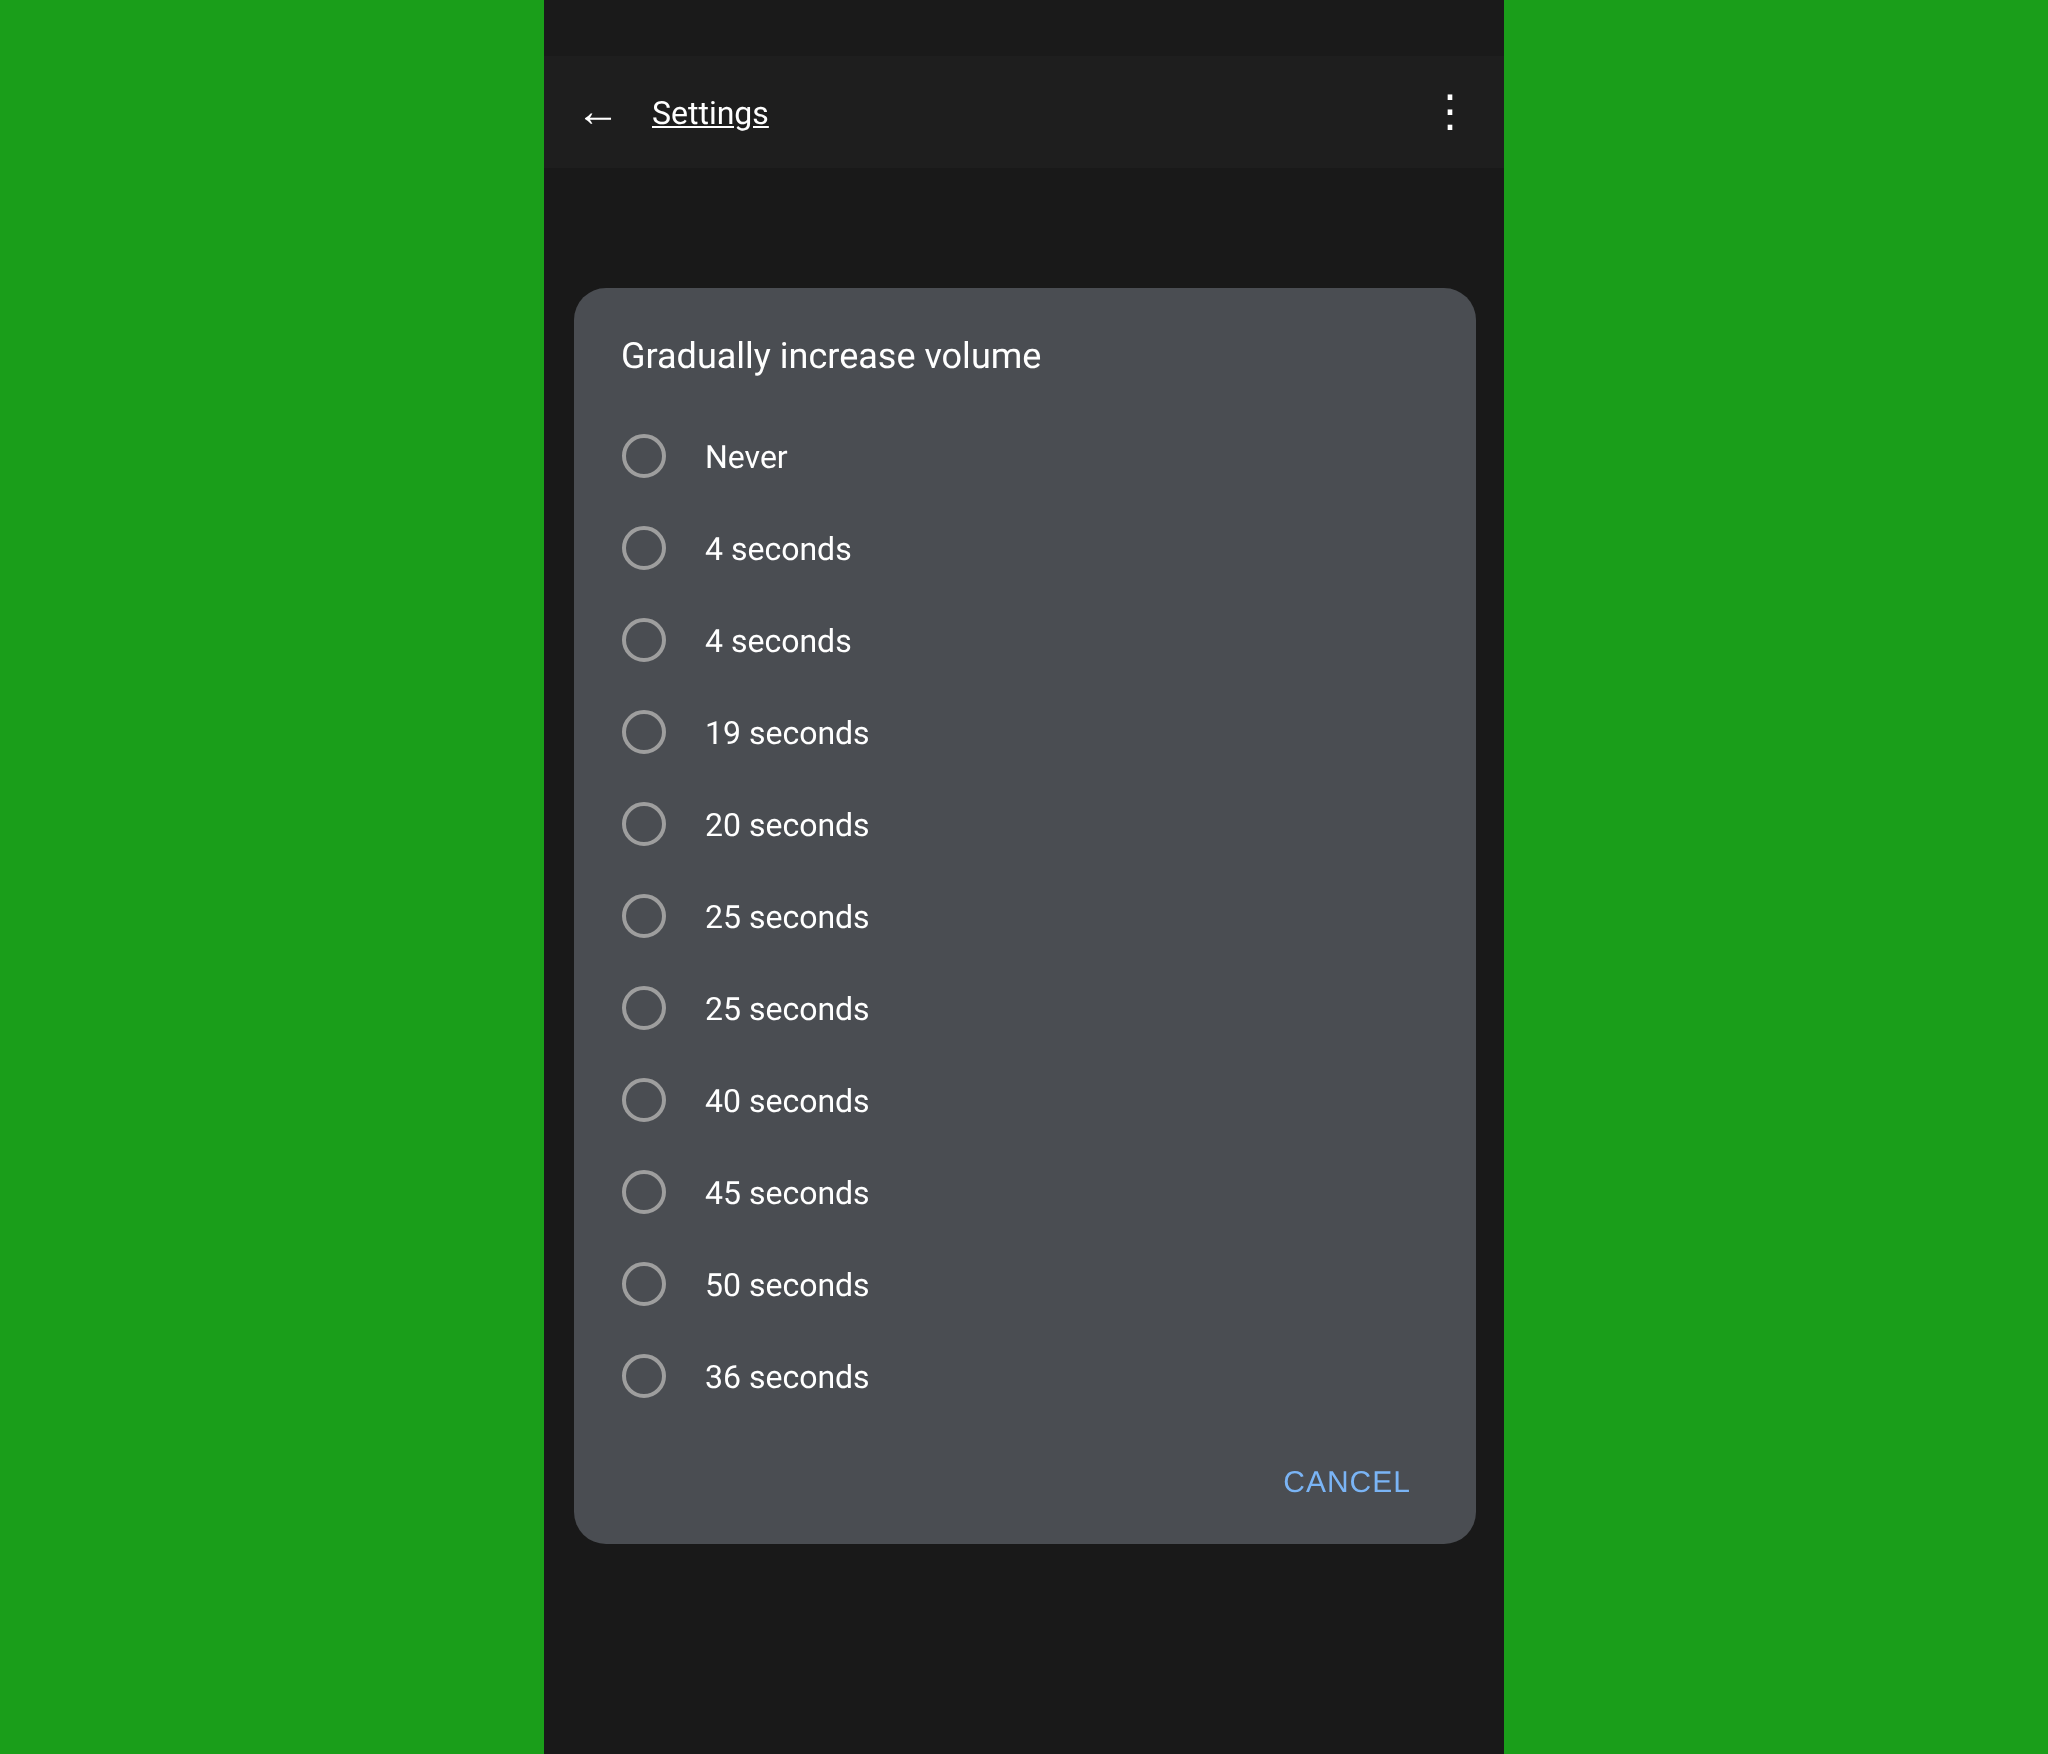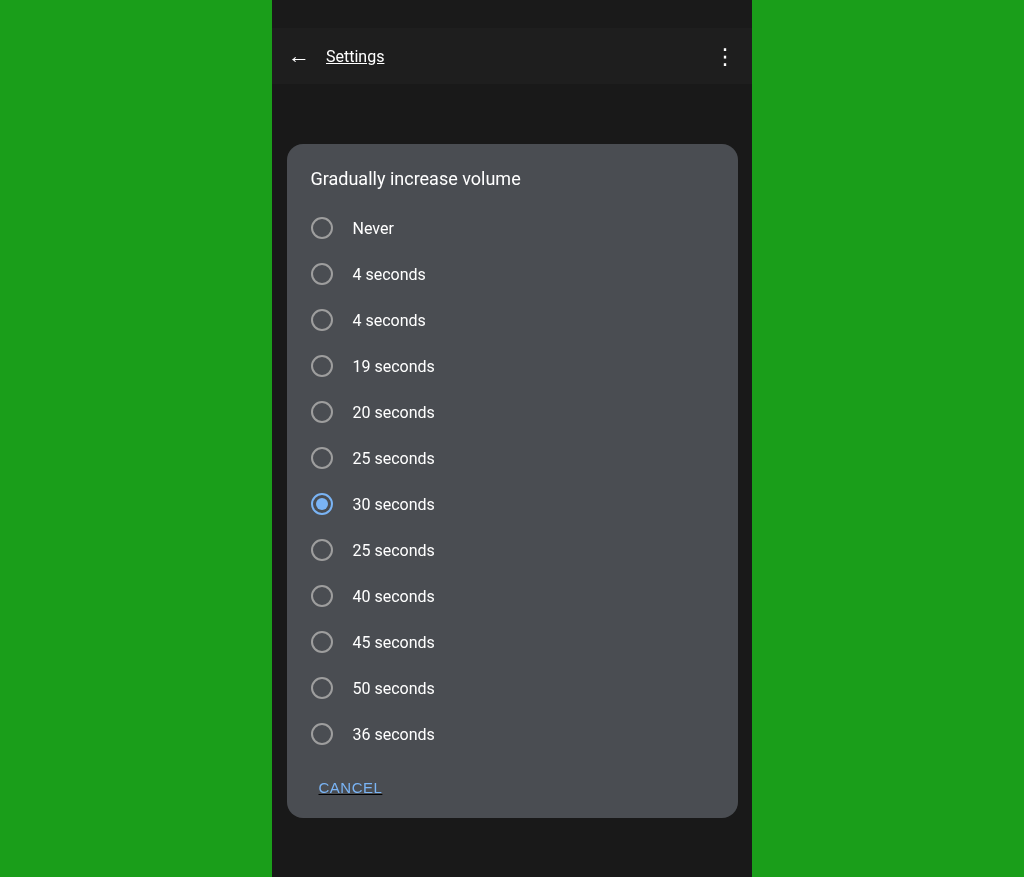--- a/index.html
+++ b/index.html
@@ -137,24 +137,23 @@
     }
 
     .radio-label {
       color: #ffffff;
       font-size: 16px;
       font-weight: 400;
     }
 
     .dialog-actions {
       display: flex;
-      justify-content: flex-start;
+      justify-content: flex-end;
       padding: 8px 8px 4px 8px;
       margin-top: 4px;
-      text-decoration: underline;
     }
 
     .cancel-button {
       color: #7ab4f5;
       font-size: 15px;
       font-weight: 500;
       padding: 10px 16px;
       cursor: pointer;
       text-transform: uppercase;
       letter-spacing: 0.5px;
@@ -199,24 +198,20 @@
             </li>
             <li class="radio-item">
               <div class="radio-circle"></div>
               <span class="radio-label">20 seconds</span>
             </li>
             <li class="radio-item">
               <div class="radio-circle"></div>
               <span class="radio-label">25 seconds</span>
             </li>
             <li class="radio-item">
-              <div class="radio-circle selected"></div>
-              <span class="radio-label">30 seconds</span>
-            </li>
-            <li class="radio-item">
               <div class="radio-circle"></div>
               <span class="radio-label">25 seconds</span>
             </li>
             <li class="radio-item">
               <div class="radio-circle"></div>
               <span class="radio-label">40 seconds</span>
             </li>
             <li class="radio-item">
               <div class="radio-circle"></div>
               <span class="radio-label">45 seconds</span>

